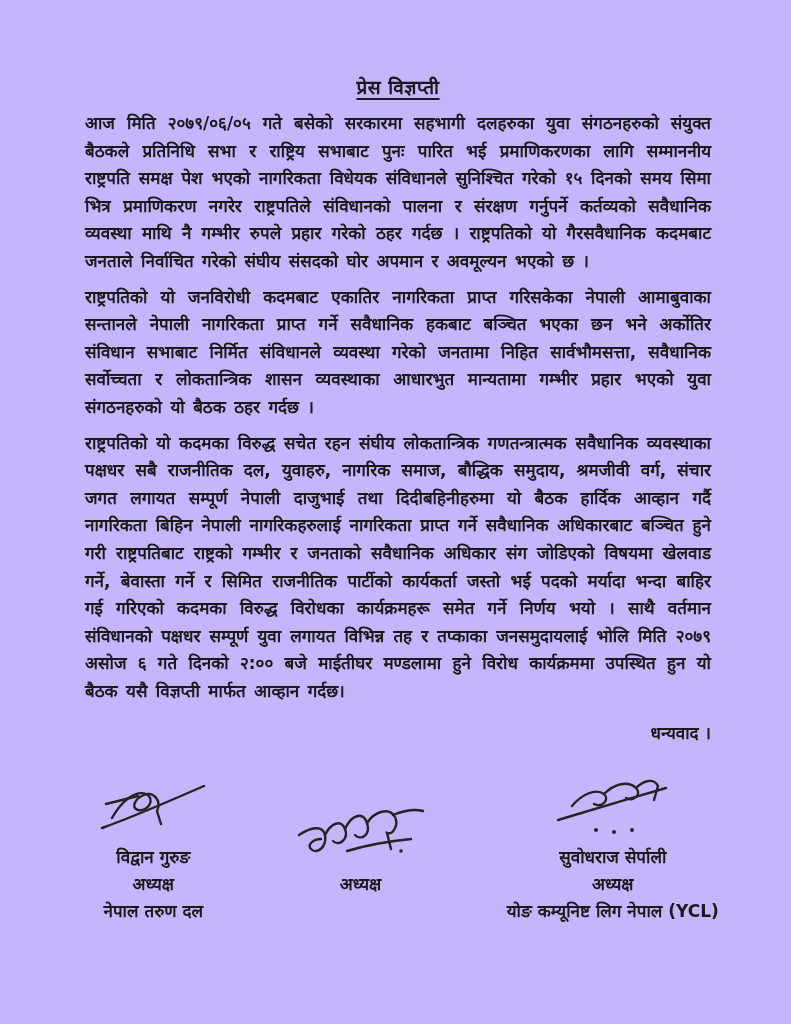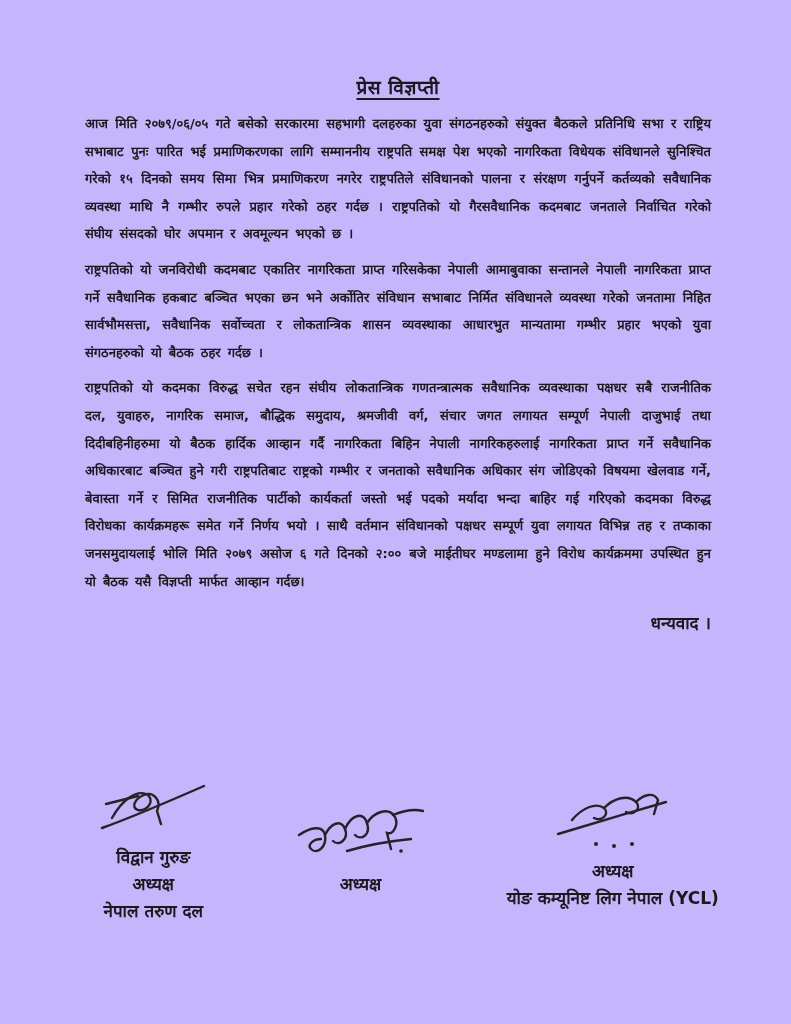--- a/index.html
+++ b/index.html
@@ -25,21 +25,21 @@
     font-weight: bold;
     margin: 0 0 10px 0;
     letter-spacing: 0.5px;
   }
   .doc-title .underline {
     text-decoration: underline;
     text-underline-offset: 4px;
     text-decoration-thickness: 1.5px;
   }
   .body-par {
-    font-size: 13px;
+    font-size: 17px;
     font-weight: bold;
     line-height: 27.6px;
     text-align: justify;
     margin: 0 0 8px 0;
     word-spacing: 2.5px;
   }
   .closing {
     text-align: right;
     font-size: 17px;
     font-weight: bold;
@@ -111,18 +111,19 @@
     <div class="sig-col sig-col-3">
       <svg class="sig-scribble" width="130" height="62" viewBox="0 0 130 62">
         <path class="sig-ink" d="M24,28 C34,16 48,10 56,16 C62,22 54,30 46,26"></path>
         <path class="sig-ink" d="M56,16 C66,6 80,2 88,10 C94,16 86,24 78,20"></path>
         <path class="sig-ink" d="M88,10 C96,2 106,0 110,8 L106,22"></path>
         <path class="sig-ink" d="M10,42 C36,34 84,20 118,10"></path>
         <circle class="sig-dot" cx="48" cy="52" r="2"></circle>
         <circle class="sig-dot" cx="66" cy="54" r="2"></circle>
         <circle class="sig-dot" cx="84" cy="52" r="2"></circle>
       </svg>
+      <div class="sig-name">सुवोधराज सेर्पाली</div>
       <div class="sig-title">अध्यक्ष</div>
       <div class="sig-org">योङ कम्यूनिष्ट लिग नेपाल (YCL)</div>
     </div>
 
   </div>
 </div>
 
 </body></html>

